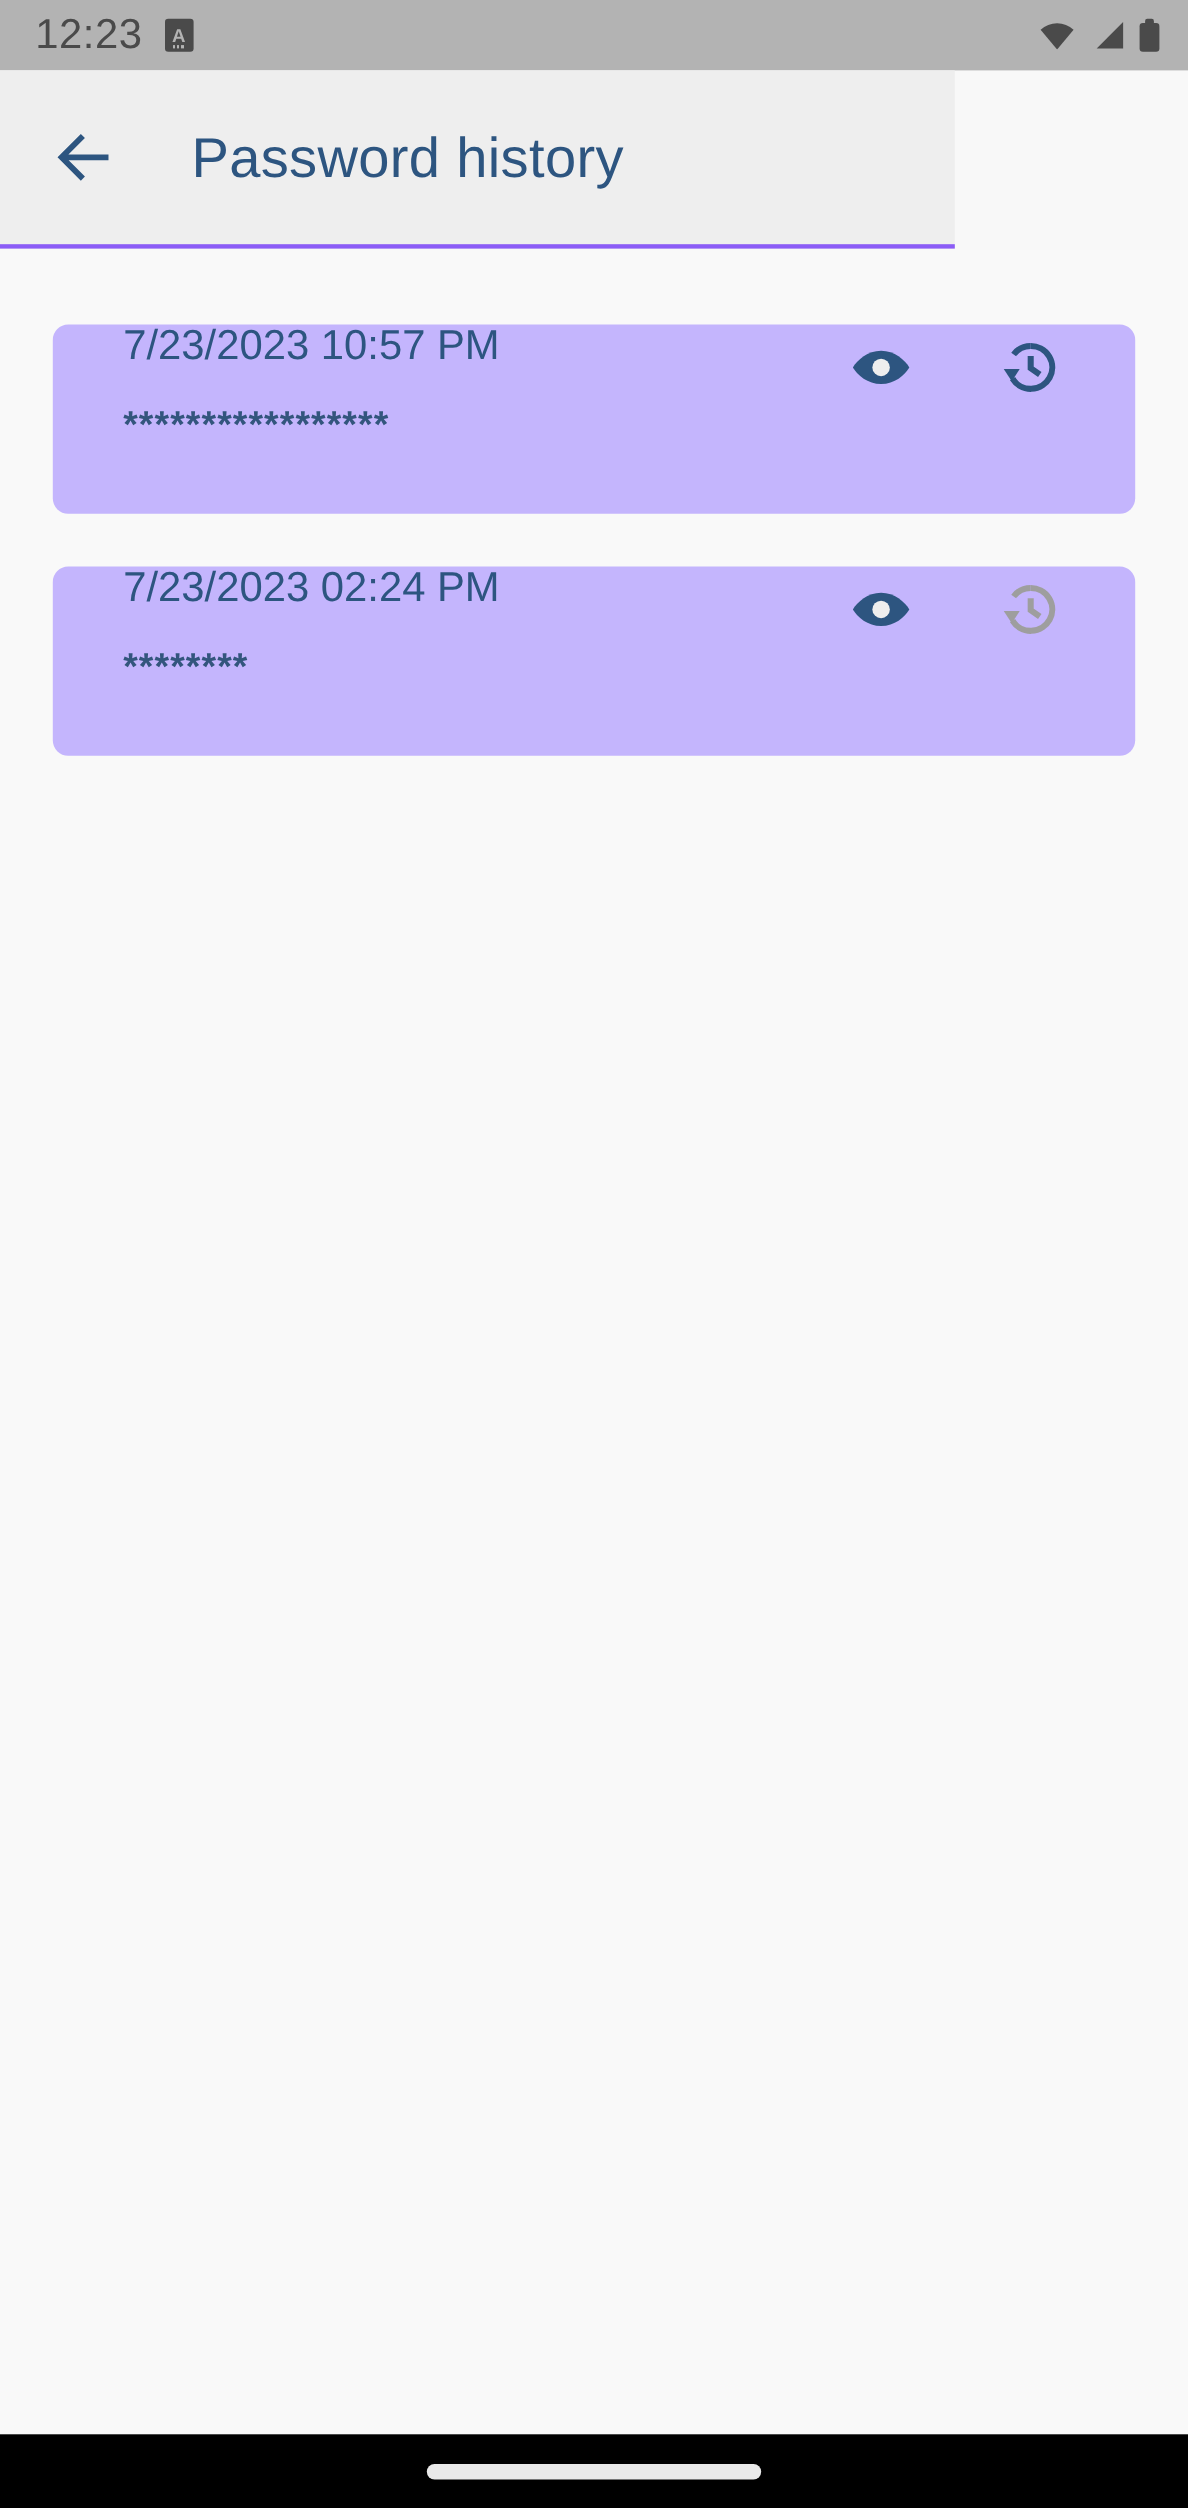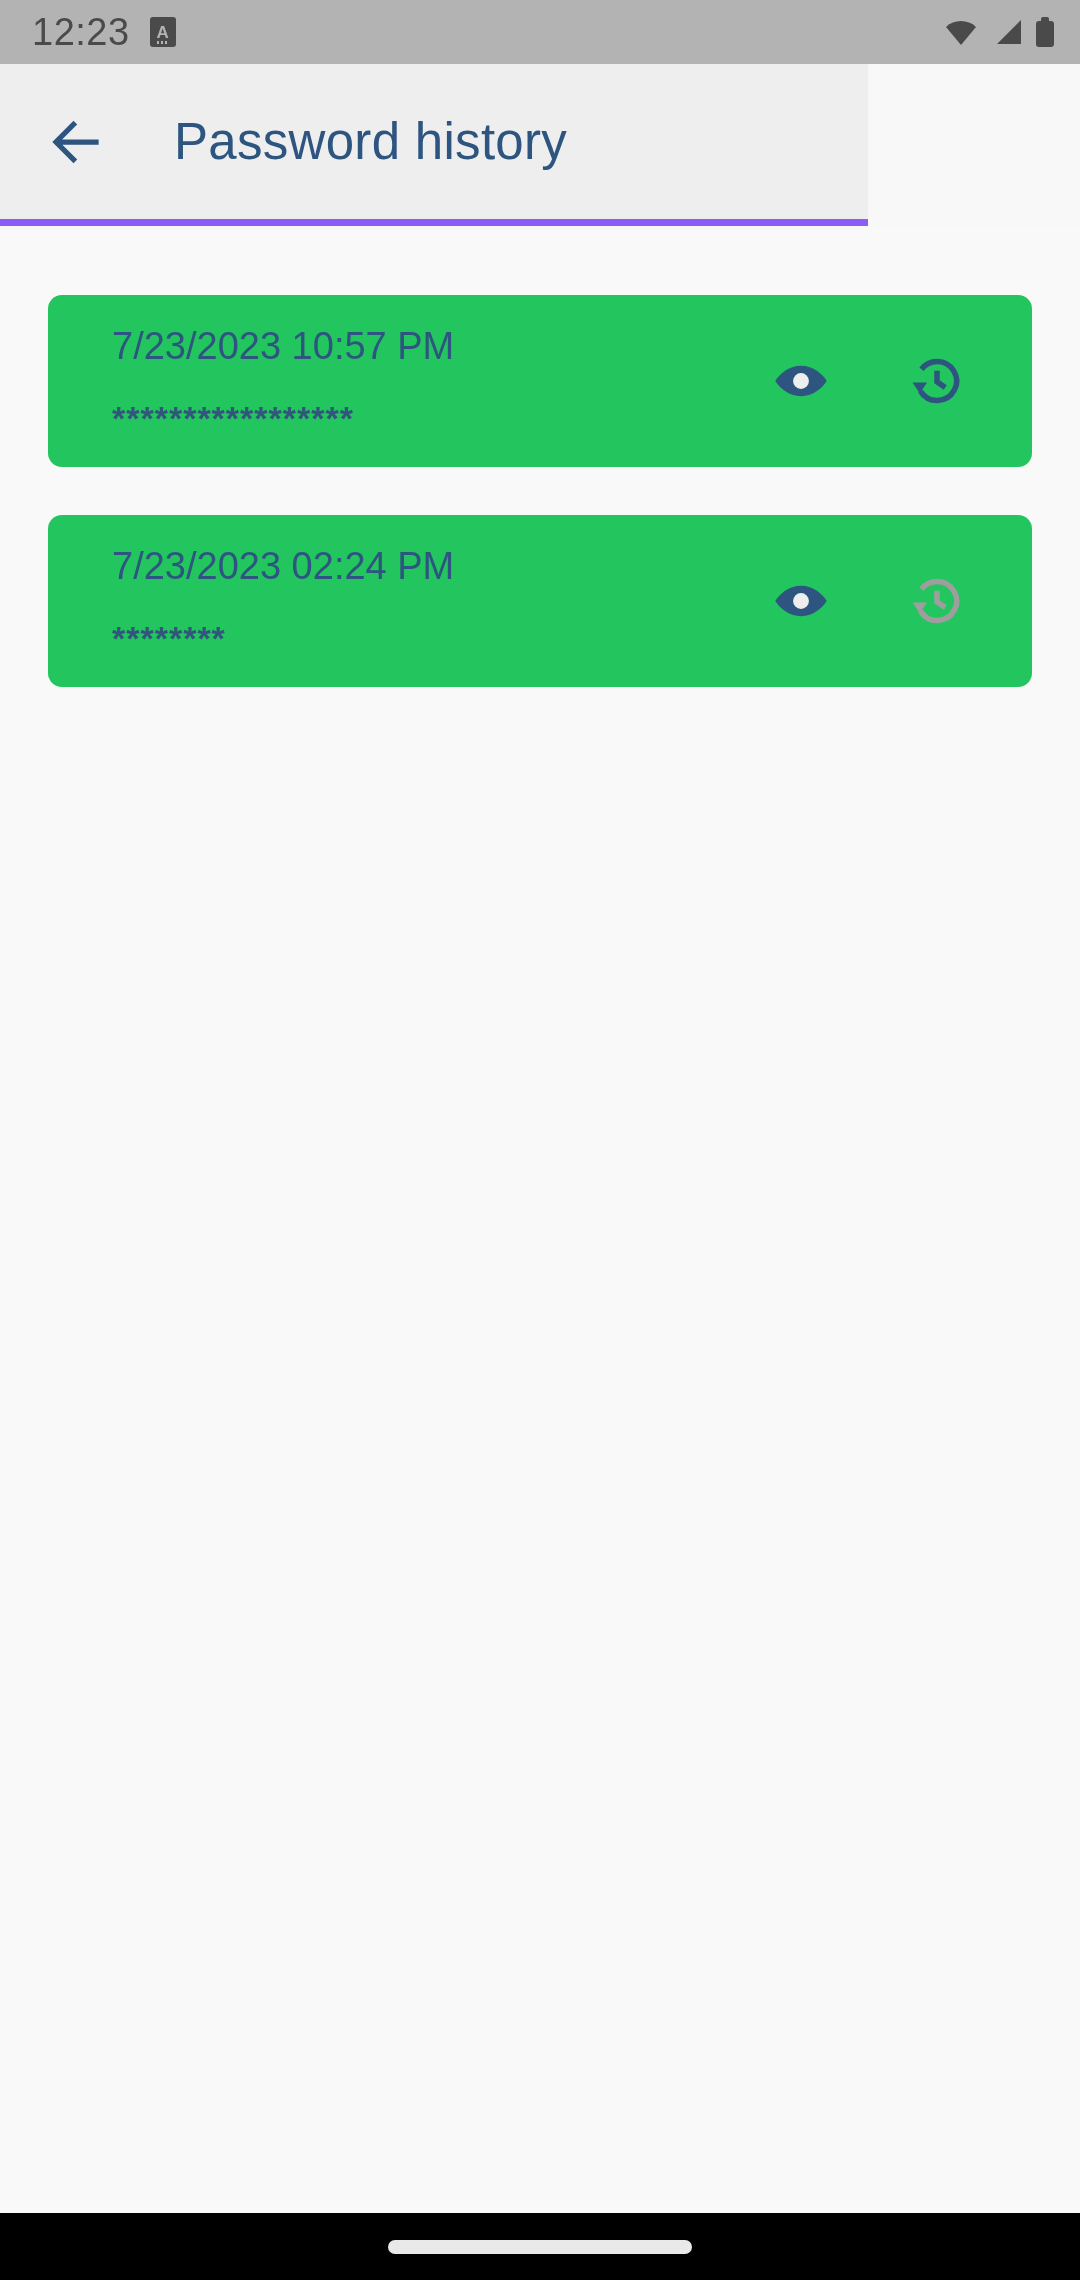--- a/index.html
+++ b/index.html
@@ -37,44 +37,44 @@
   .wifi-ic{ width:34px; height:26px; }
   .sig-ic{ width:30px; height:26px; }
   .bat-ic{ width:18px; height:30px; position:relative; }
   .bat-ic .body{ position:absolute; bottom:0; left:0; width:18px; height:26px; background:#4a4a4a; border-radius:3px; }
   .bat-ic .cap{ position:absolute; top:0; left:5px; width:8px; height:5px; background:#4a4a4a; border-radius:2px 2px 0 0; }
 
   
   .appbar{
     position:absolute; left:0; top:64px; width:868px; height:162px;
     background:#eeeeee; display:flex; align-items:center;
-    border-bottom:7px solid #8b5cf6;
+    border-bottom:4px solid #8b5cf6;
   }
   .back-btn{
     width:96px; height:96px; margin-left:28px;
     display:flex; align-items:center; justify-content:center;
     border-radius:50%; cursor:pointer;
   }
   .appbar-title{
     margin-left:50px; font-size:51px; color:#2d5580;
     letter-spacing:0.3px; line-height:1; white-space:nowrap;
   }
 
   
   .content{
     position:absolute; left:0; top:227px; width:1080px; bottom:67px;
     background:#f9f9f9; padding:68px 0 0 0;
   }
   .card{
     position:relative;
     margin:0 48px 48px 48px;
-    background:#22c55e;
+    background:#c4b5fd;
     border-radius:14px;
     min-height:172px;
-    display:flex; align-items:center;
+    display:flex; align-items:flex-start;
     padding:0 24px 0 20px;
   }
   .card-text{ flex:1 1 auto; padding-left:44px; }
   .card-date{
     font-size:38px; color:#2d5580; line-height:1;
     margin-bottom:36px; white-space:nowrap;
   }
   .card-pass{
     font-size:34px; color:#33557d; line-height:1;
     letter-spacing:1px; white-space:nowrap; font-weight:bold;

